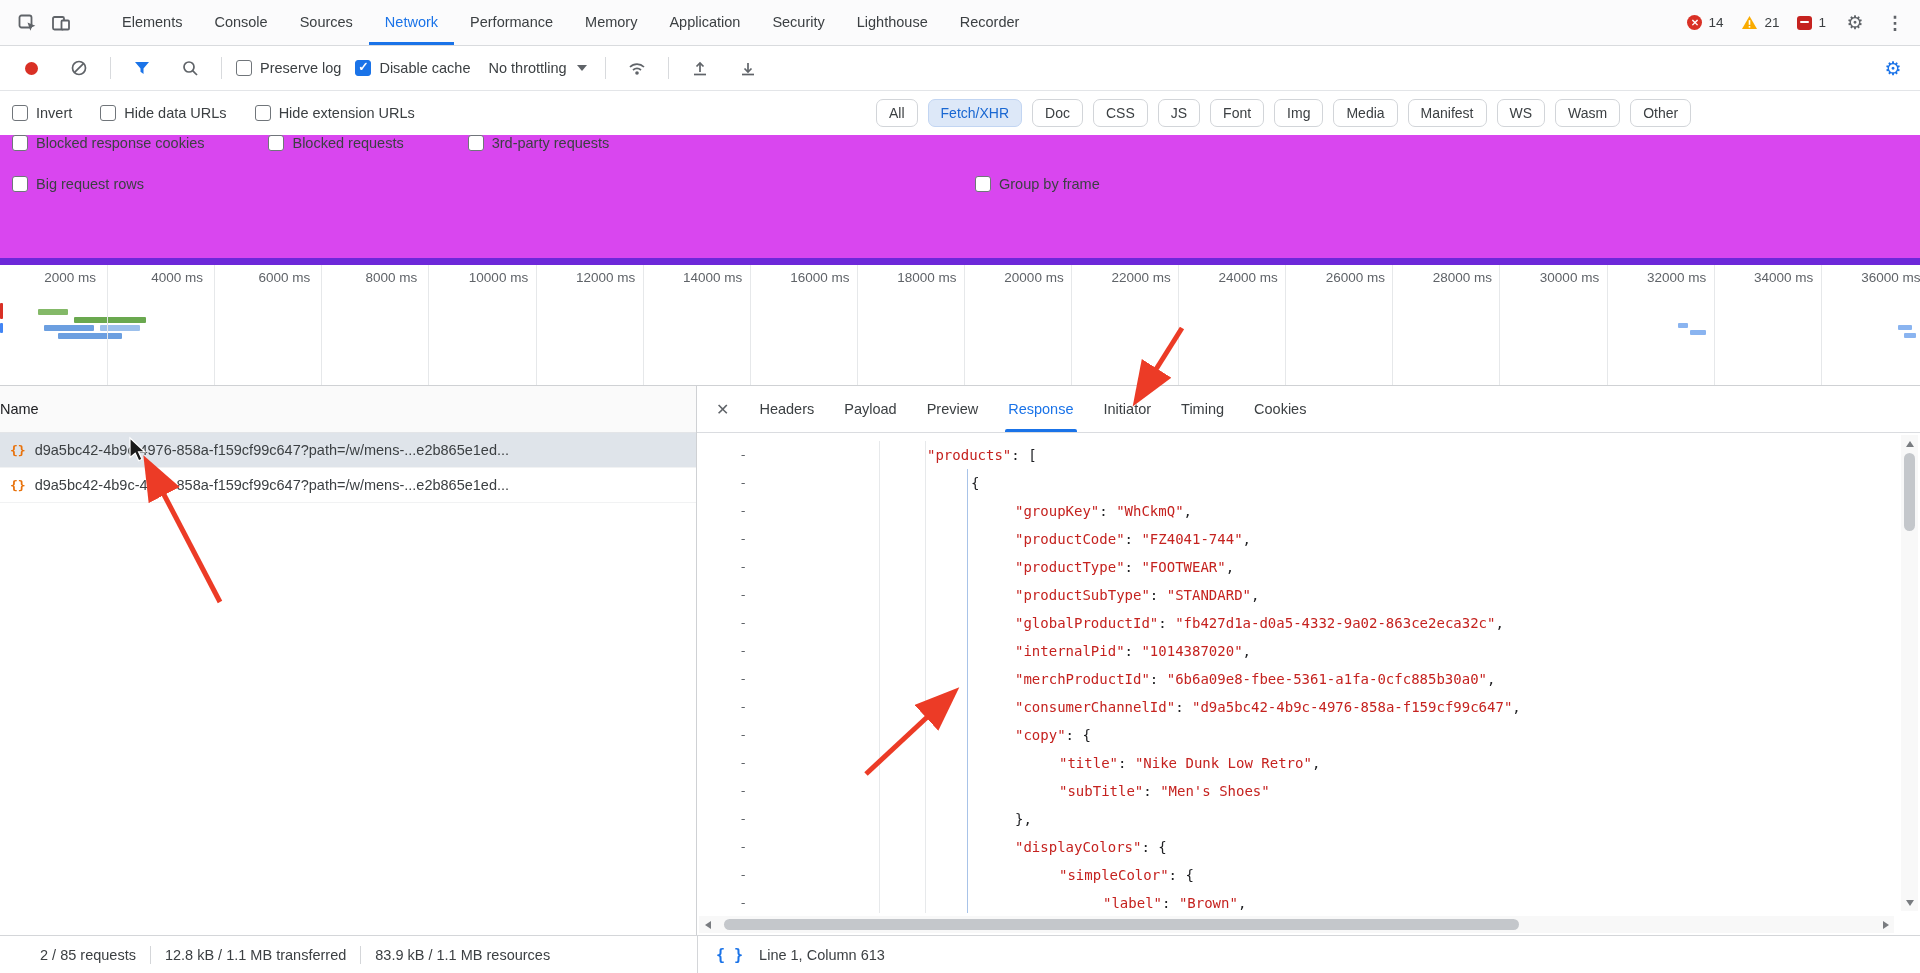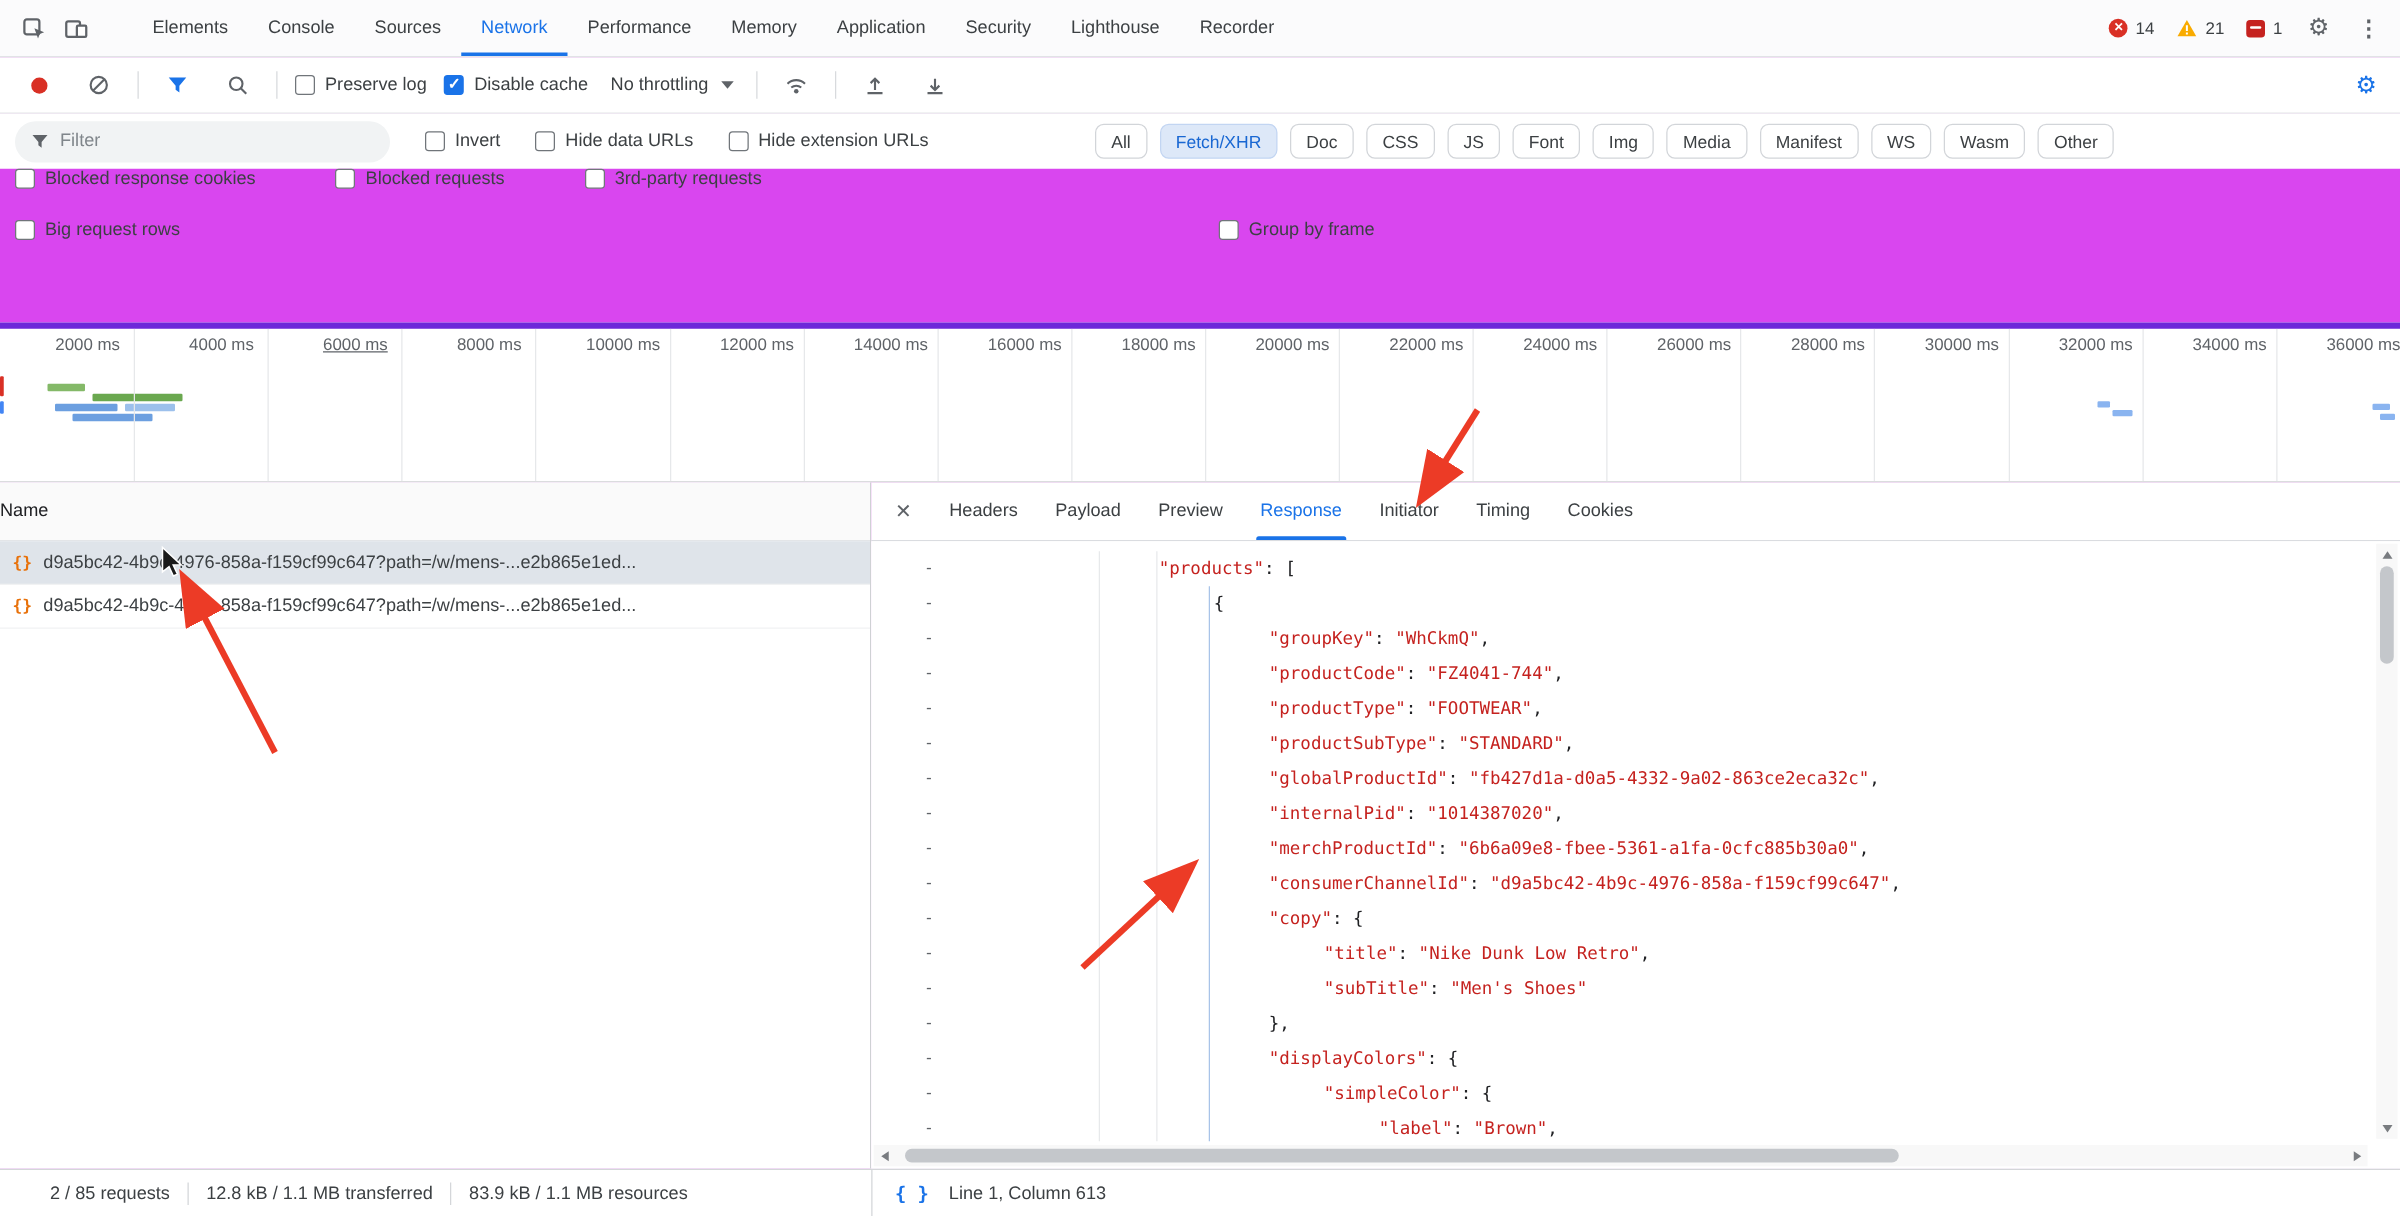--- a/index.html
+++ b/index.html
@@ -52,21 +52,21 @@
   .pill{height:28px;line-height:26px;padding:0 12px;border:1px solid #d2d5d9;border-radius:7px;
     font-size:14px;color:#3c4043;cursor:pointer;white-space:nowrap;background:#fff}
   .pill.active{background:#dde8f8;border-color:#c2d5f2;color:#1967d2}
 
   
   .opt-row{position:absolute;left:0;right:0;display:flex;align-items:flex-start;gap:64px;padding-left:12px}
   .opt-row .right-col{position:absolute;left:975px}
 
   
   .timeline{position:absolute;top:258px;left:0;right:0;height:128px;background:#fff;overflow:hidden;
-    border-top:5px solid #6d28d9;border-bottom:1px solid #cfd1d4}
+    border-top:7px solid #6d28d9;border-bottom:1px solid #cfd1d4}
   .tl-label{position:absolute;top:5px;width:90px;margin-left:-45px;text-align:center;
     font-size:13.5px;color:#5f6368;white-space:nowrap}
   .tl-grid{position:absolute;top:0;bottom:0;width:1px;background:#e6e8ea}
   .tl-bar{position:absolute;border-radius:1px}
 
   
   .left-panel{position:absolute;top:386px;left:0;width:697px;bottom:38px;background:#fff;
     border-right:1px solid #cfd1d4}
   .name-header{height:47px;line-height:47px;padding-left:0;font-size:14.5px;color:#202124;
     background:#fafafa;border-bottom:1px solid #e3e5e8}
@@ -236,26 +236,20 @@
         <path d="M3 15.5 h12" stroke="#5f6368" stroke-width="1.7"></path>
       </svg>
     </span>
     <span class="spacer"></span>
     <span class="icon-btn" style="margin-right:10px">
       <span class="gear blue">⚙</span>
     </span>
   </div>
 
   <div class="filter-row">
-    <div class="filter-input">
-      <svg width="16" height="16" viewBox="0 0 16 16">
-        <path d="M2 3h12l-4.7 5.5v4.7l-2.6-2V8.5Z" fill="#5f6368"></path>
-      </svg>
-      <input value="" placeholder="Filter" style="">
-    </div>
     <label class="cb-item">
       <span class="cb"></span>
       <span>Invert</span>
     </label>
     <label class="cb-item">
       <span class="cb"></span>
       <span>Hide data URLs</span>
     </label>
     <label class="cb-item">
       <span class="cb"></span>
@@ -314,21 +308,21 @@
     <div class="tl-bar" style="left:58px;top:68px;width:64px;height:6px;background:#6c9fe0"></div>
     <div class="tl-bar" style="left:1678px;top:58px;width:10px;height:5px;background:#8ab4f0"></div>
     <div class="tl-bar" style="left:1690px;top:65px;width:16px;height:5px;background:#8ab4f0"></div>
     <div class="tl-bar" style="left:1898px;top:60px;width:14px;height:5px;background:#8ab4f0"></div>
     <div class="tl-bar" style="left:1904px;top:68px;width:12px;height:5px;background:#8ab4f0"></div>
   <div class="tl-grid" style="left: 107.1px;"></div>
       <div class="tl-label" style="left: 70.1px;">2000 ms</div>
       <div class="tl-grid" style="left: 214.2px;"></div>
       <div class="tl-label" style="left: 177.2px;">4000 ms</div>
       <div class="tl-grid" style="left: 321.3px;"></div>
-      <div class="tl-label" style="left: 284.3px; text-decoration: underline;">6000 ms</div>
+      <div class="tl-label" style="left: 284.3px;">6000 ms</div>
       <div class="tl-grid" style="left: 428.4px;"></div>
       <div class="tl-label" style="left: 391.4px;">8000 ms</div>
       <div class="tl-grid" style="left: 535.5px;"></div>
       <div class="tl-label" style="left: 498.5px;">10000 ms</div>
       <div class="tl-grid" style="left: 642.6px;"></div>
       <div class="tl-label" style="left: 605.6px;">12000 ms</div>
       <div class="tl-grid" style="left: 749.7px;"></div>
       <div class="tl-label" style="left: 712.7px;">14000 ms</div>
       <div class="tl-grid" style="left: 856.8px;"></div>
       <div class="tl-label" style="left: 819.8px;">16000 ms</div>

